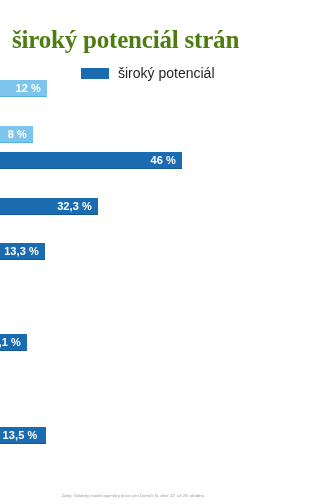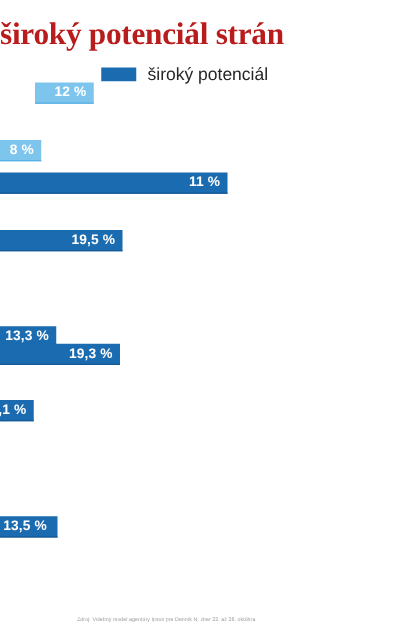--- a/index.html
+++ b/index.html
@@ -13,23 +13,23 @@
     font-family: "Liberation Sans", sans-serif;
     overflow: hidden;
     position: relative;
   }
 
   .title {
     font-family: "Liberation Serif", serif;
     font-weight: bold;
     font-size: 25px;
     line-height: 28px;
-    color: #b91c1c;
+    color: #4d7c0f;
     padding: 14px 0 0 0;
-    margin: 0;
+    margin: 12px;
     white-space: nowrap;
     letter-spacing: -0.2px;
   }
 
   .legend {
     display: flex;
     align-items: center;
     justify-content: flex-start;
     gap: 9px;
     margin: 10px 0 0 44px;
@@ -107,47 +107,42 @@
 
 <h1 class="title">široký potenciál strán</h1>
 
 <div class="legend">
   <span class="legend-swatch"></span>
   <span class="legend-label">široký potenciál</span>
 </div>
 
 <div class="chart" id="chart-area">
     <div class="row" style="top: -10px; width: 266px;">
-      <div class="bar light" style="width: 47px; margin-left: 28px;">
+      <div class="bar light" style="width: 47px;">
         <span class="bar-label">12 %</span>
       </div>
     </div>
     <div class="row" style="top: 36px; width: 266px;">
       <div class="bar light" style="width: 33px;">
         <span class="bar-label">8 %</span>
       </div>
     </div>
     <div class="row" style="top: 62px; width: 266px;">
       <div class="bar dark" style="width: 182px;">
-        <span class="bar-label">11 %</span>
+        <span class="bar-label">46 %</span>
       </div>
     </div>
     <div class="row" style="top: 108px; width: 266px;">
       <div class="bar dark" style="width: 98px;">
-        <span class="bar-label">19,5 %</span>
+        <span class="bar-label">32,3 %</span>
       </div>
     </div>
-    <div class="row" style="top: 153px; width: 266px; margin-top: 32px;">
+    <div class="row" style="top: 153px; width: 266px;">
       <div class="bar dark" style="width: 45px;">
         <span class="bar-label">13,3 %</span>
-      </div>
-    </div>
-    <div class="row" style="top: 199px; width: 266px;">
-      <div class="bar dark" style="width: 96px;">
-        <span class="bar-label">19,3 %</span>
       </div>
     </div>
     <div class="row" style="top: 244px; width: 266px;">
       <div class="bar dark" style="width: 27px;">
         <span class="bar-label">4,1 %</span>
       </div>
     </div>
     <div class="row" style="top: 337px; width: 266px;">
       <div class="bar dark" style="width: 46px; justify-content: center;">
         <span class="bar-label">13,5 %</span>

